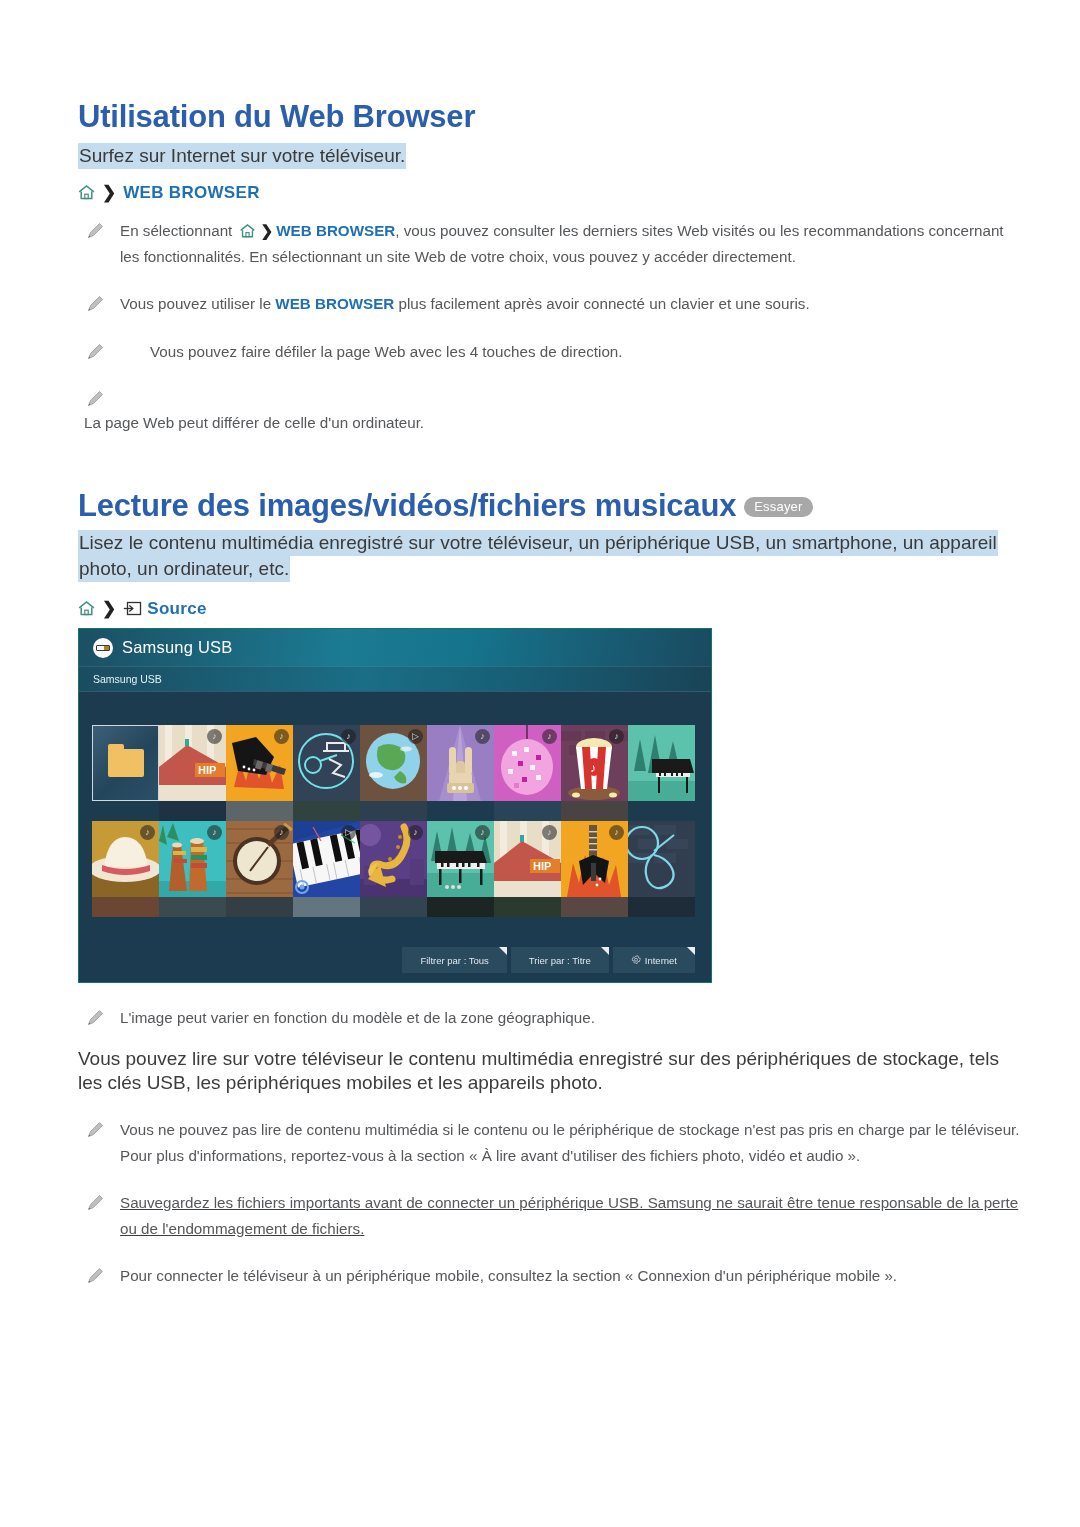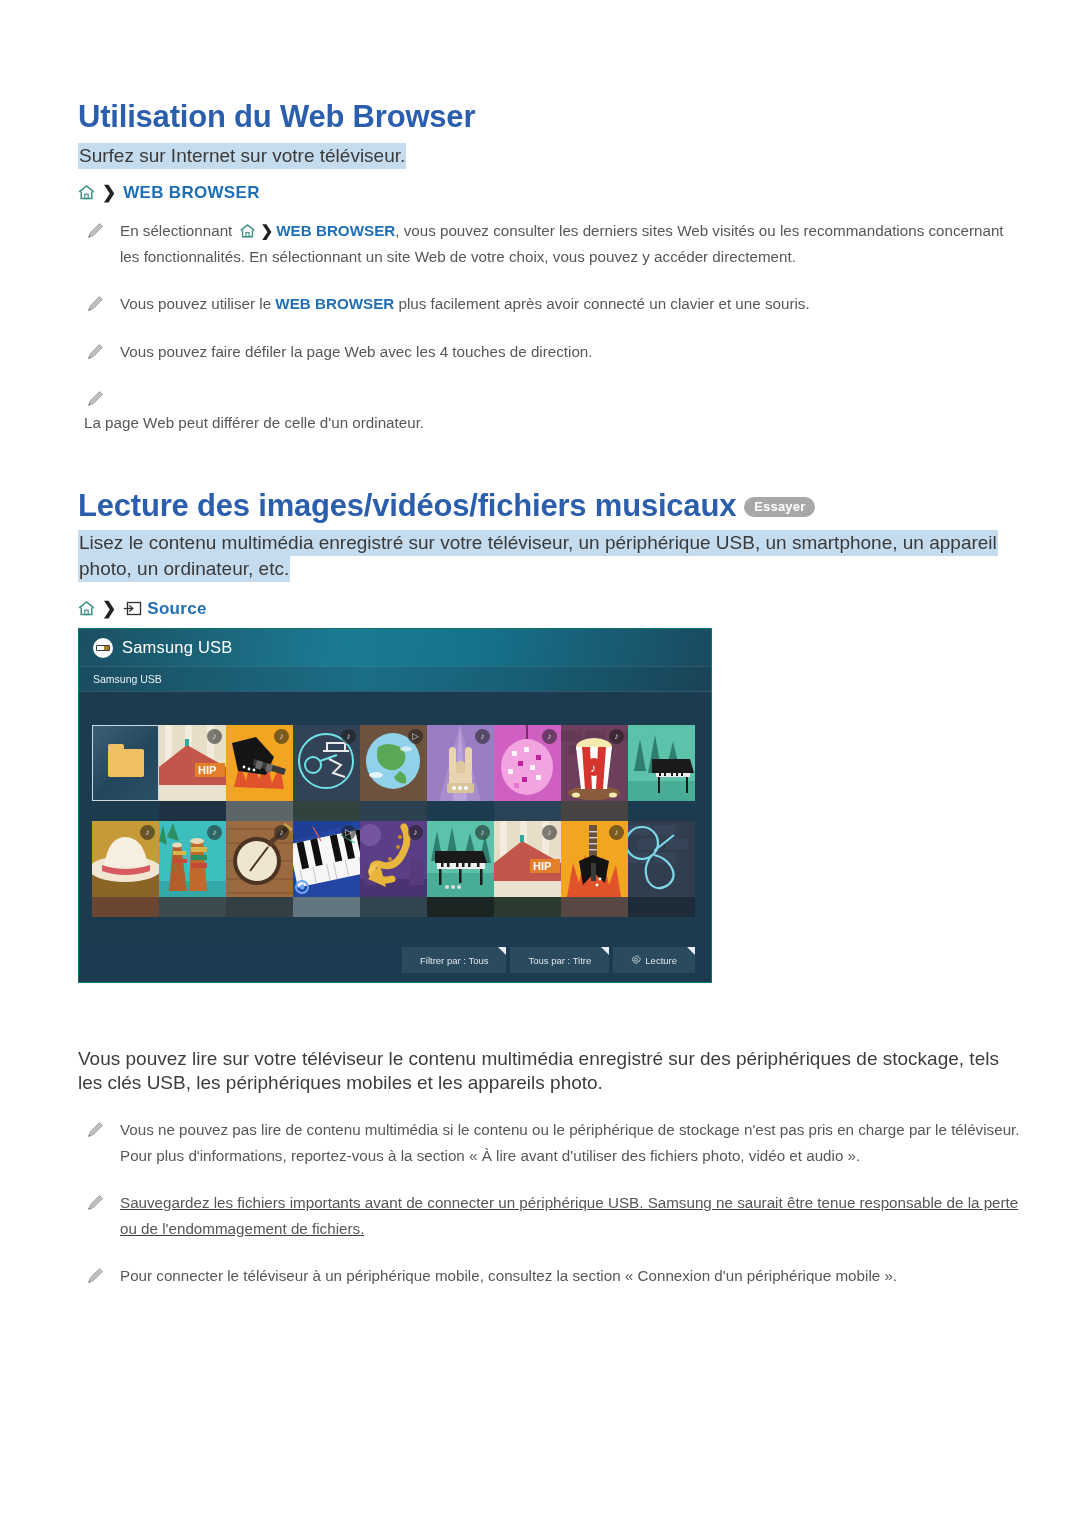--- a/index.html
+++ b/index.html
@@ -32,21 +32,21 @@
     color: #2b5fad;
     letter-spacing: -0.2px;
     white-space: nowrap;
   }
   .try-badge {
     display: inline-block;
     vertical-align: 5px;
     background: #a8a8a8;
     color: #ffffff;
     font-size: 13px;
-    font-weight: bold;
+    font-weight: normal;
     border-radius: 11px;
     padding: 2px 10px 3px 10px;
     margin-left: 8px;
     letter-spacing: 0.2px;
   }
   .lead {
     position: absolute;
     margin: 0;
     font-size: 19px;
     line-height: 26px;
@@ -349,21 +349,21 @@
         <svg width="22" height="22" viewBox="0 0 22 22">
           <path d="M4.5 17.5 L6.5 12.5 L15.5 3.5 L18.5 6.5 L9.5 15.5 Z" fill="#bfbfbf" stroke="#9a9a9a" stroke-width="0.8"></path>
           <path d="M4.5 17.5 L6.5 16.8 L5.2 15.5 Z" fill="#6d6d6d"></path>
         </svg>
       </span>
       <span class="btext">
         <span>Vous pouvez utiliser le </span><b>WEB BROWSER</b><span> plus facilement après avoir connecté un clavier et une souris.</span>
       </span>
     </div>
 
-    <div class="bullet" style="margin-top:22px;">
+    <div class="bullet" style="margin-top:22px;gap:30px;">
       <span class="pen">
         <svg width="22" height="22" viewBox="0 0 22 22">
           <path d="M4.5 17.5 L6.5 12.5 L15.5 3.5 L18.5 6.5 L9.5 15.5 Z" fill="#bfbfbf" stroke="#9a9a9a" stroke-width="0.8"></path>
           <path d="M4.5 17.5 L6.5 16.8 L5.2 15.5 Z" fill="#6d6d6d"></path>
         </svg>
       </span>
       <span class="btext">Vous pouvez faire défiler la page Web avec les 4 touches de direction.</span>
     </div>
 
     <div class="bullet" style="margin-top:22px;flex-direction:column;">
@@ -763,48 +763,59 @@
         <div class="shadow-cell" style="background:#1d2c38"></div>
       </div>
     </div>
 
     <div class="tv-footer">
       <div class="tvbtn">
         <span>Filtrer par : Tous</span>
         <span class="corner"></span>
       </div>
       <div class="tvbtn">
-        <span>Tous par : Titre</span>
+        <span>Trier par : Titre</span>
         <span class="corner"></span>
       </div>
       <div class="tvbtn">
         <span class="gearmini">
           <svg width="10" height="10" viewBox="0 0 16 16">
             <path d="M8 1.5 L9.6 2 L11 1.2 L12.2 2.6 L11.8 4.2 L13 5.2 L14.6 5.2 L15 7 L13.7 8 L14.2 9.6 L12.8 10.8 L11.3 10.3 L10.2 11.6 L10.2 13.2 L8.4 13.7 L7.4 12.4 L5.8 12.9 L4.6 11.5 L5 10 L3.8 9 L2.2 9 L1.8 7.2 L3.1 6.2 L2.6 4.6 L4 3.4 L5.5 3.9 L6.6 2.6 Z" fill="none" stroke="#cfdbe2" stroke-width="1.2" stroke-linejoin="round"></path>
             <circle cx="8" cy="7.6" r="2.4" fill="none" stroke="#cfdbe2" stroke-width="1.2"></circle>
           </svg>
         </span>
-        <span>Lecture</span>
+        <span>Internet</span>
         <span class="corner"></span>
       </div>
     </div>
   </div>
 
-
-  <div class="body-para" style="left:78px; top:1022px;">Vous pouvez lire sur votre téléviseur le contenu multimédia enregistré sur des périphériques de stockage, tels les clés USB, les périphériques mobiles et les appareils photo.</div>
-
-  <div class="bullets" style="left:84px; top:1092px;">
-
+  <div class="bullets" style="left:84px; top:980px;">
     <div class="bullet">
       <span class="pen">
         <svg width="22" height="22" viewBox="0 0 22 22">
           <path d="M4.5 17.5 L6.5 12.5 L15.5 3.5 L18.5 6.5 L9.5 15.5 Z" fill="#bfbfbf" stroke="#9a9a9a" stroke-width="0.8"></path>
           <path d="M4.5 17.5 L6.5 16.8 L5.2 15.5 Z" fill="#6d6d6d"></path>
         </svg>
       </span>
+      <span class="btext">L'image peut varier en fonction du modèle et de la zone géographique.</span>
+    </div>
+  </div>
+
+  <div class="body-para" style="left:78px; top:1022px;">Vous pouvez lire sur votre téléviseur le contenu multimédia enregistré sur des périphériques de stockage, tels les clés USB, les périphériques mobiles et les appareils photo.</div>
+
+  <div class="bullets" style="left:84px; top:1092px;">
+
+    <div class="bullet">
+      <span class="pen">
+        <svg width="22" height="22" viewBox="0 0 22 22">
+          <path d="M4.5 17.5 L6.5 12.5 L15.5 3.5 L18.5 6.5 L9.5 15.5 Z" fill="#bfbfbf" stroke="#9a9a9a" stroke-width="0.8"></path>
+          <path d="M4.5 17.5 L6.5 16.8 L5.2 15.5 Z" fill="#6d6d6d"></path>
+        </svg>
+      </span>
       <span class="btext">Vous ne pouvez pas lire de contenu multimédia si le contenu ou le périphérique de stockage n'est pas pris en charge par le téléviseur. Pour plus d'informations, reportez-vous à la section « À lire avant d'utiliser des fichiers photo, vidéo et audio ».</span>
     </div>
 
     <div class="bullet" style="margin-top:22px;text-decoration:underline;">
       <span class="pen">
         <svg width="22" height="22" viewBox="0 0 22 22">
           <path d="M4.5 17.5 L6.5 12.5 L15.5 3.5 L18.5 6.5 L9.5 15.5 Z" fill="#bfbfbf" stroke="#9a9a9a" stroke-width="0.8"></path>
           <path d="M4.5 17.5 L6.5 16.8 L5.2 15.5 Z" fill="#6d6d6d"></path>
         </svg>
       </span>

